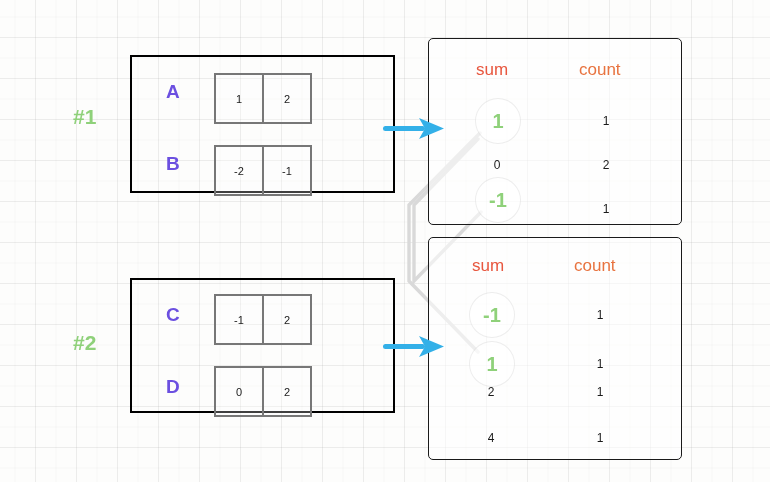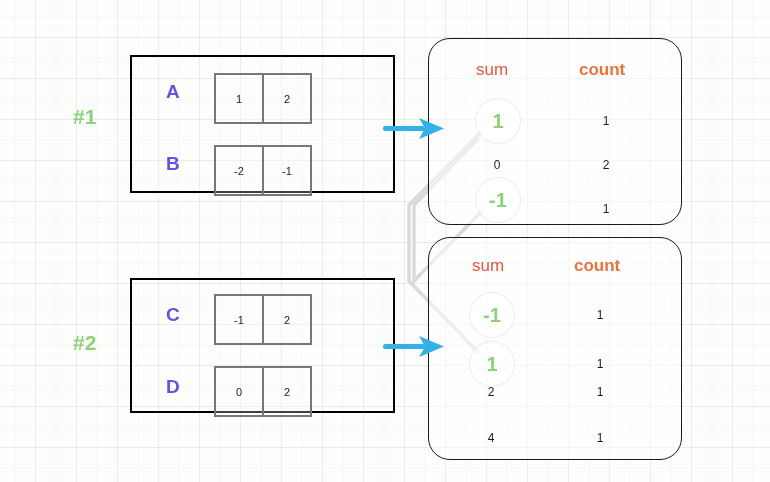--- a/index.html
+++ b/index.html
@@ -77,34 +77,34 @@
     background: rgba(255,255,255,0.25);
   }
   .cell + .cell { border-left-width: 2px; margin-left: -2px; }
 
   
   .agg-panel {
     position: absolute;
     left: 428px;
     width: 254px;
     border: 1.6px solid #1a1a1a;
-    border-radius: 22px;
+    border-radius: 5px;
     background: rgba(255,255,255,0.55);
     box-sizing: border-box;
   }
   #agg-panel-1 { top: 38px; height: 187px; }
   #agg-panel-2 { top: 237px; height: 223px; }
 
   .agg-header {
     position: absolute;
     font-size: 17px;
     color: #e8573f;
     font-weight: normal;
   }
-  .agg-header.count-head { color: #e8733f; font-weight: bold; }
+  .agg-header.count-head { color: #e8733f; }
 
   .agg-cell {
     position: absolute;
     text-align: center;
     transform: translate(-50%, -50%);
     font-size: 12px;
     color: #1a1a1a;
     white-space: nowrap;
   }
   .agg-cell.highlight {

